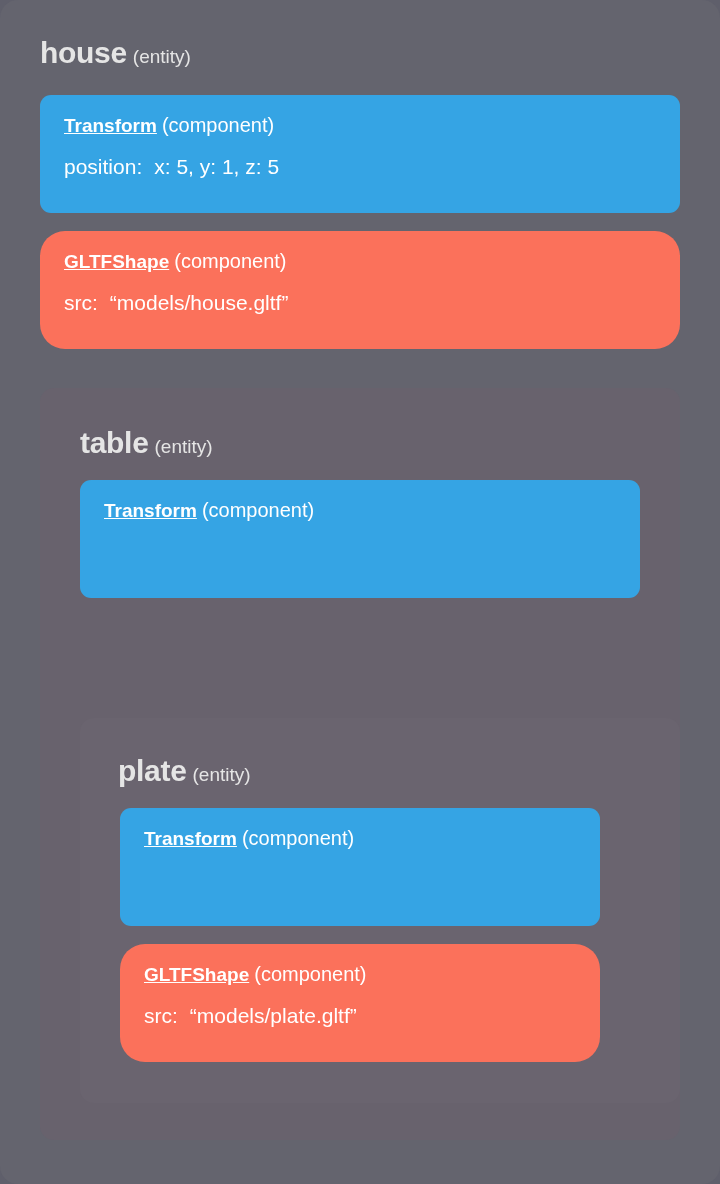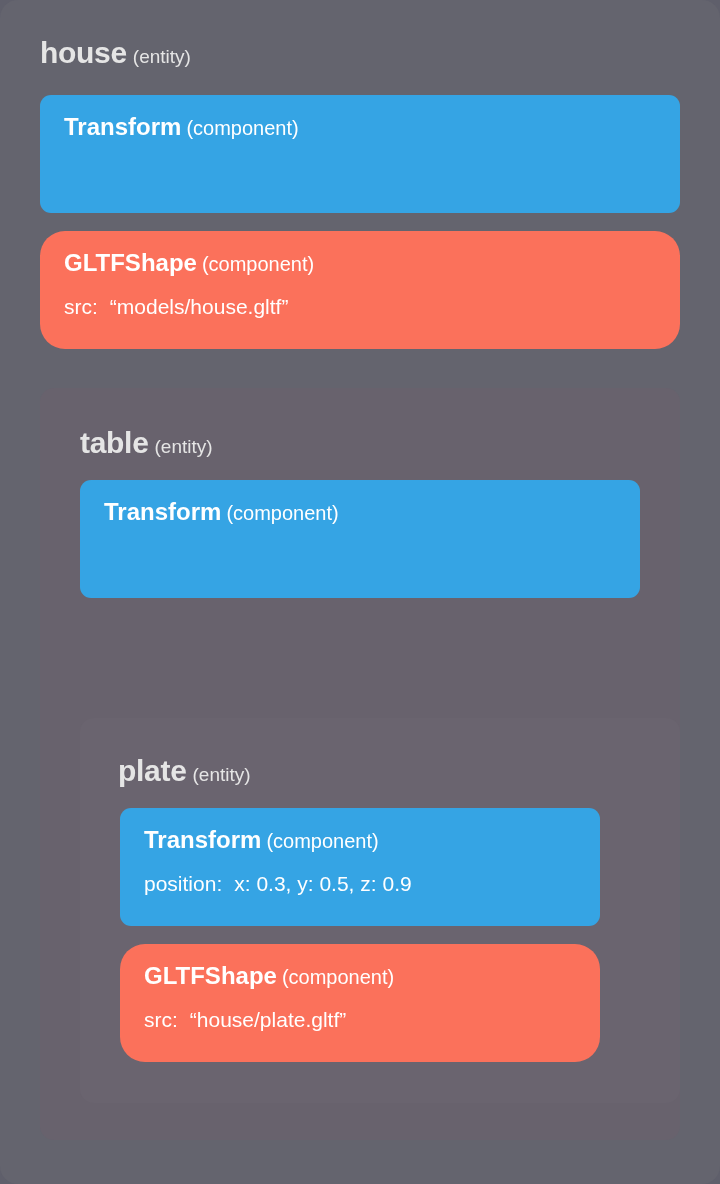--- a/index.html
+++ b/index.html
@@ -86,22 +86,23 @@
   }
   .component-card.transform { background: #35a4e4; }
   .component-card.shape     { background: #fb715b; border-radius: 25px; }
 
   .card-head {
     white-space: nowrap;
     line-height: 1;
     margin: 0;
   }
   .card-head .cname {
-    font-size: 24px;
+    font-size: 19px;
     font-weight: bold;
+    text-decoration: underline;
   }
   .card-head .ctag {
     font-size: 20px;
     font-weight: normal;
     margin-left: 5px;
   }
   .card-prop {
     white-space: nowrap;
     font-size: 21px;
     font-weight: normal;
@@ -131,20 +132,23 @@
   <div class="entity-group root">
 
     <div class="entity-title title-root">
       <span class="ename">house</span><span class="etag">(entity)</span>
     </div>
 
     <div class="component-card transform card-house-transform">
       <div class="card-head">
         <span class="cname">Transform</span><span class="ctag">(component)</span>
       </div>
+      <div class="card-prop">
+        <span class="pkey">position:</span><span class="pval">x: 5, y: 1, z: 5</span>
+      </div>
     </div>
 
     <div class="component-card shape card-house-shape">
       <div class="card-head">
         <span class="cname">GLTFShape</span><span class="ctag">(component)</span>
       </div>
       <div class="card-prop">
         <span class="pkey">src:</span><span class="pval">“models/house.gltf”</span>
       </div>
     </div>
@@ -169,31 +173,28 @@
 
       <div class="entity-group nested-2">
 
         <div class="entity-title title-plate">
           <span class="ename">plate</span><span class="etag">(entity)</span>
         </div>
 
         <div class="component-card transform card-plate-transform">
           <div class="card-head">
             <span class="cname">Transform</span><span class="ctag">(component)</span>
-          </div>
-          <div class="card-prop">
-            <span class="pkey">position:</span><span class="pval">x: 0.3, y: 0.5, z: 0.9</span>
           </div>
         </div>
 
         <div class="component-card shape card-plate-shape">
           <div class="card-head">
             <span class="cname">GLTFShape</span><span class="ctag">(component)</span>
           </div>
           <div class="card-prop">
-            <span class="pkey">src:</span><span class="pval">“house/plate.gltf”</span>
+            <span class="pkey">src:</span><span class="pval">“models/plate.gltf”</span>
           </div>
         </div>
 
       </div>
     </div>
   </div>
 </div>
 
 </body></html>

